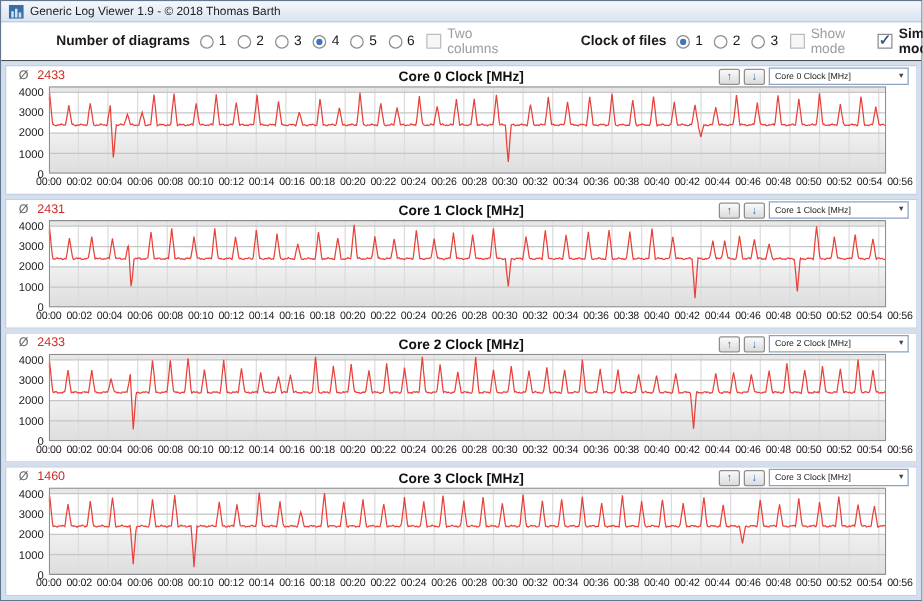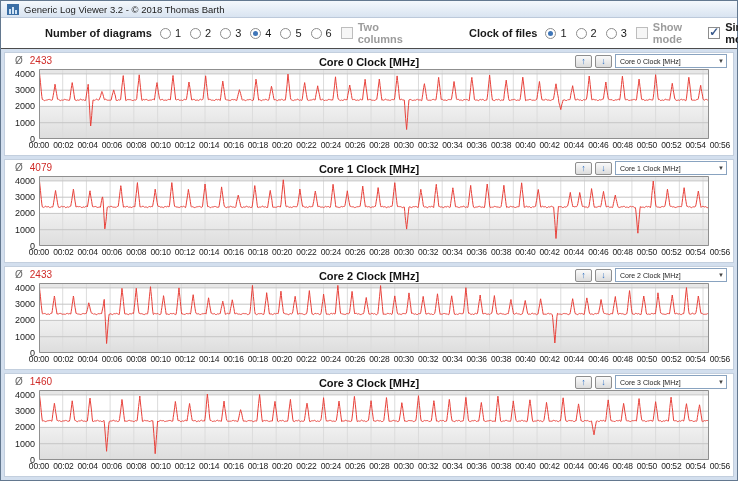--- a/index.html
+++ b/index.html
@@ -11,21 +11,21 @@
   .toolbar { height:31px; background:#fff; border-bottom:1px solid #4c4c4c; display:flex; align-items:center; padding:0 12px; flex:0 0 auto; font-size:11px; color:#1a1a1a; }
   .tb-label { font-weight:bold; margin-right:8px; white-space:nowrap;padding-left:32px; }
   .tb-group { display:flex; align-items:center; white-space:nowrap; }
   .radio-item { display:flex; align-items:center; margin-right:9px; gap:4px; cursor:default; }
   .radio { width:11px; height:11px; border:1px solid #8d8d8d; border-radius:50%; background:#fff; position:relative; flex:0 0 auto; }
   .radio.sel::after { content:""; position:absolute; left:2px; top:2px; width:5px; height:5px; border-radius:50%; background:#3f76b8; }
   .checkbox { width:12px; height:12px; border:1px solid #8d8d8d; background:#fff; position:relative; display:inline-block; flex:0 0 auto; }
   .checkbox.disabled { border-color:#bdbdbd; background:#f6f6f6; }
   .checkbox .chk { position:absolute; left:0px; top:-3px; font-size:12px; font-weight:bold; color:#3a5a8c; }
   .cb-item { display:flex; align-items:center; gap:5px; }
-  .cb-label.gray { color:#9c9c9c;font-weight:bold; }
+  .cb-label.gray { color:#9c9c9c; }
   .cb-label.bold { font-weight:bold; }
   .tb-btn { height:21px; border:1px solid #8e8e8e; border-radius:3px; background:linear-gradient(#f8f8f8,#dddddd); display:flex; align-items:center; justify-content:center; cursor:default; }
   .btn-refresh { width:40px; gap:4px; }
   .minus-g { color:#d82f2f; font-weight:bold; font-size:12px; line-height:1; }
   .refresh-g { color:#2f6fc1; font-weight:bold; font-size:12px; line-height:1; }
   .content { flex:1; display:flex; flex-direction:column; gap:3px; padding:3px; background:#d3dfee; }
   .panel { flex:1; background:#fff; border:1px solid #c3cfde; display:flex; flex-direction:column; padding:1px 0 1px 0; min-height:0; }
   .phead { height:15px; position:relative; display:flex; align-items:center; flex:0 0 auto; }
   .avg { position:absolute; left:10px; top:1px; display:flex; gap:7px; align-items:center; }
   .avg-sym { font-size:10px; color:#666; }
@@ -59,21 +59,21 @@
 
 <div class="window">
 
   <div class="titlebar">
     <svg class="app-icon" viewBox="0 0 12 11">
       <rect x="0" y="0" width="12" height="11" fill="#3a6ea5"></rect>
       <rect x="2" y="5" width="2" height="5" fill="#cfe3f5"></rect>
       <rect x="5" y="3" width="2" height="7" fill="#cfe3f5"></rect>
       <rect x="8" y="6" width="2" height="4" fill="#cfe3f5"></rect>
     </svg>
-    <span class="ttl">Generic Log Viewer 3.2 - © 2018 Thomas Barth</span>
+    <span class="ttl">Generic Log Viewer 1.9 - © 2018 Thomas Barth</span>
   </div>
 
   <div class="toolbar">
     <span class="tb-label">Number of diagrams</span>
     <span class="tb-group" id="diagram-radios">
         <span class="radio-item">
           <span class="radio"></span>
           <span>1</span>
         </span>
         <span class="radio-item">
@@ -236,21 +236,21 @@
           <span style="left: 92.0354%;">00:52</span>
           <span style="left: 95.5752%;">00:54</span>
           <span style="left: 99.115%;">00:56</span>
         </div>
     </section>
 
     <section class="panel">
       <div class="phead">
         <span class="avg">
             <span class="avg-sym">Ø</span>
-            <span class="avg-val">4079</span>
+            <span class="avg-val">2431</span>
           </span>
         <span class="ptitle">Core 1 Clock [MHz]</span>
         <span class="pctrl">
           <button class="mini-btn">
               <span>↑</span>
             </button>
           <button class="mini-btn">
               <span>↓</span>
             </button>
           <span class="combo">

